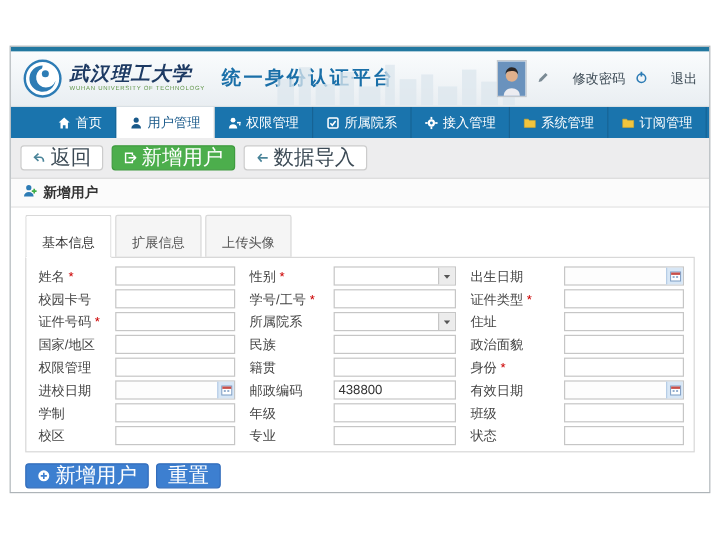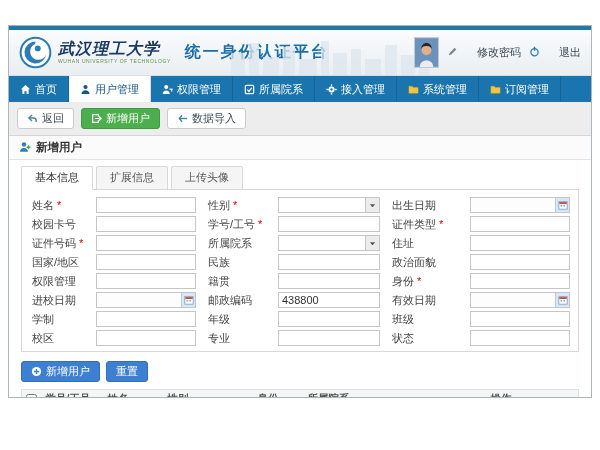--- a/index.html
+++ b/index.html
@@ -1,61 +1,61 @@
 <!DOCTYPE html>
 <html><head>
 <meta charset="utf-8">
 <style>
   * { margin:0; padding:0; box-sizing:border-box; }
   html,body { background:#fff; }
   body { font-family:"Liberation Sans","DejaVu Sans",sans-serif; }
   .page { position:relative; width:600px; height:450px; background:#fff; overflow:hidden; }
-  .app { position:absolute; left:8px; top:25px; width:584px; height:373px;
+  .app { position:absolute; left:8px; top:38px; width:584px; height:373px;
          border:1px solid #aeb4b8; background:#fff; display:flex; flex-direction:column; overflow:hidden; }
   .accent { height:4px; background:#2278a0; flex:0 0 auto; }
 
   
   .hdr { height:46px; flex:0 0 auto; display:flex; align-items:center; padding:0 10px;
          background:linear-gradient(#fafcfd,#e9eef2); position:relative; border-bottom:1px solid #d9dee2; }
   .skyline { position:absolute; right:150px; bottom:0; opacity:.75; pointer-events:none; }
   .logo { flex:0 0 auto; margin-right:6px; display:flex; }
   .univ { display:flex; flex-direction:column; justify-content:center; line-height:1; }
   .univ-cn { font-family:"DejaVu Serif","Liberation Serif",serif; font-style:italic; font-weight:bold;
              font-size:16px; color:#1d3a63; letter-spacing:1px; white-space:nowrap; }
   .univ-en { font-size:5px; color:#5f9447; letter-spacing:.6px; margin-top:2px; white-space:nowrap; }
   .plat { font-size:16px; font-weight:bold; color:#1a6fa8; letter-spacing:2px; margin-left:14px; white-space:nowrap; }
   .hdr-right { margin-left:auto; display:flex; align-items:center; gap:8px; position:relative; z-index:2; }
   .avatar { display:flex; border:1px solid #c3c9cf; background:#fff; }
   .hlink { display:inline-flex; align-items:center; gap:19px; font-size:11px; color:#3c4a55;
            text-decoration:none; cursor:pointer; white-space:nowrap; }
 
   
-  .nav { height:26px; flex:0 0 auto; background:#1a74ad; display:flex; color:#fff; font-size:11px; }
+  .nav { height:26px; flex:0 0 auto; background:#1a74ad; display:flex; color:#fff; font-size:11px;padding-left:28px; }
   .nav-item { display:flex; align-items:center; gap:4px; padding:0 11px; cursor:pointer;
               border-right:1px solid rgba(0,0,0,.14); white-space:nowrap; }
   .nav-item.active { background:#fff; color:#19598a; }
   .nav-item .ic { display:flex; }
 
   
   .content { flex:1; background:#ededee; display:flex; flex-direction:column; min-height:0; }
   .toolbar { padding:6px 8px; display:flex; align-items:center; gap:7px; flex:0 0 auto; }
-  .btn { display:inline-flex; align-items:center; gap:4px; font-size:11px; height:21px; padding:0 9px;
+  .btn { display:inline-flex; align-items:center; gap:4px; font-size:17px; height:21px; padding:0 9px;
          border-radius:3px; border:1px solid #ccc; background:#fff; color:#3c4a55; cursor:pointer;
          font-family:Liberation Serif, serif; white-space:nowrap; }
   .btn-green { background:#4cae4c; border-color:#3f9b3f; color:#fff; }
   .btn-blue { background:#3d7fd0; border-color:#336dbb; color:#fff; }
   .btn .ic { display:flex; }
 
   
   .panel { flex:1; background:#fff; border-top:1px solid #d5d5d5; display:flex; flex-direction:column;
            min-height:0; overflow:hidden; }
   .panel-title { display:flex; align-items:center; gap:5px; padding:4px 10px; font-size:11.5px; font-weight:bold;
                  color:#333; background:#fbfbfb; border-bottom:1px solid #e3e3e3; flex:0 0 auto; }
   .ptabs { display:flex; padding:6px 12px 0; flex:0 0 auto; }
-  .ptab { font-size:11px; padding:3px 13px 4px; border:1px solid #d8d8d8; background:#f5f5f5; color:#555;
+  .ptab { font-size:11px; padding:15px 13px 4px; border:1px solid #d8d8d8; background:#f5f5f5; color:#555;
           margin-right:3px; border-radius:2px 2px 0 0; margin-bottom:-1px; cursor:pointer; position:relative; }
   .ptab.active { background:#fff; border-bottom-color:#fff; color:#333; z-index:3; }
 
   .fieldset { border:1px solid #d8d8d8; margin:0 12px; padding:7px 10px 5px; background:#fff;
               position:relative; z-index:1; flex:0 0 auto; }
   .fgrid { display:grid; grid-template-columns:52px 100px 58px 102px 66px 100px;
            column-gap:12px; row-gap:3px; align-items:center; font-size:11px; }
   .flabel { color:#444; white-space:nowrap; }
   .flabel .req { color:#cc0000; margin-left:3px; font-style:normal; }
   .fld { position:relative; height:16px; }

